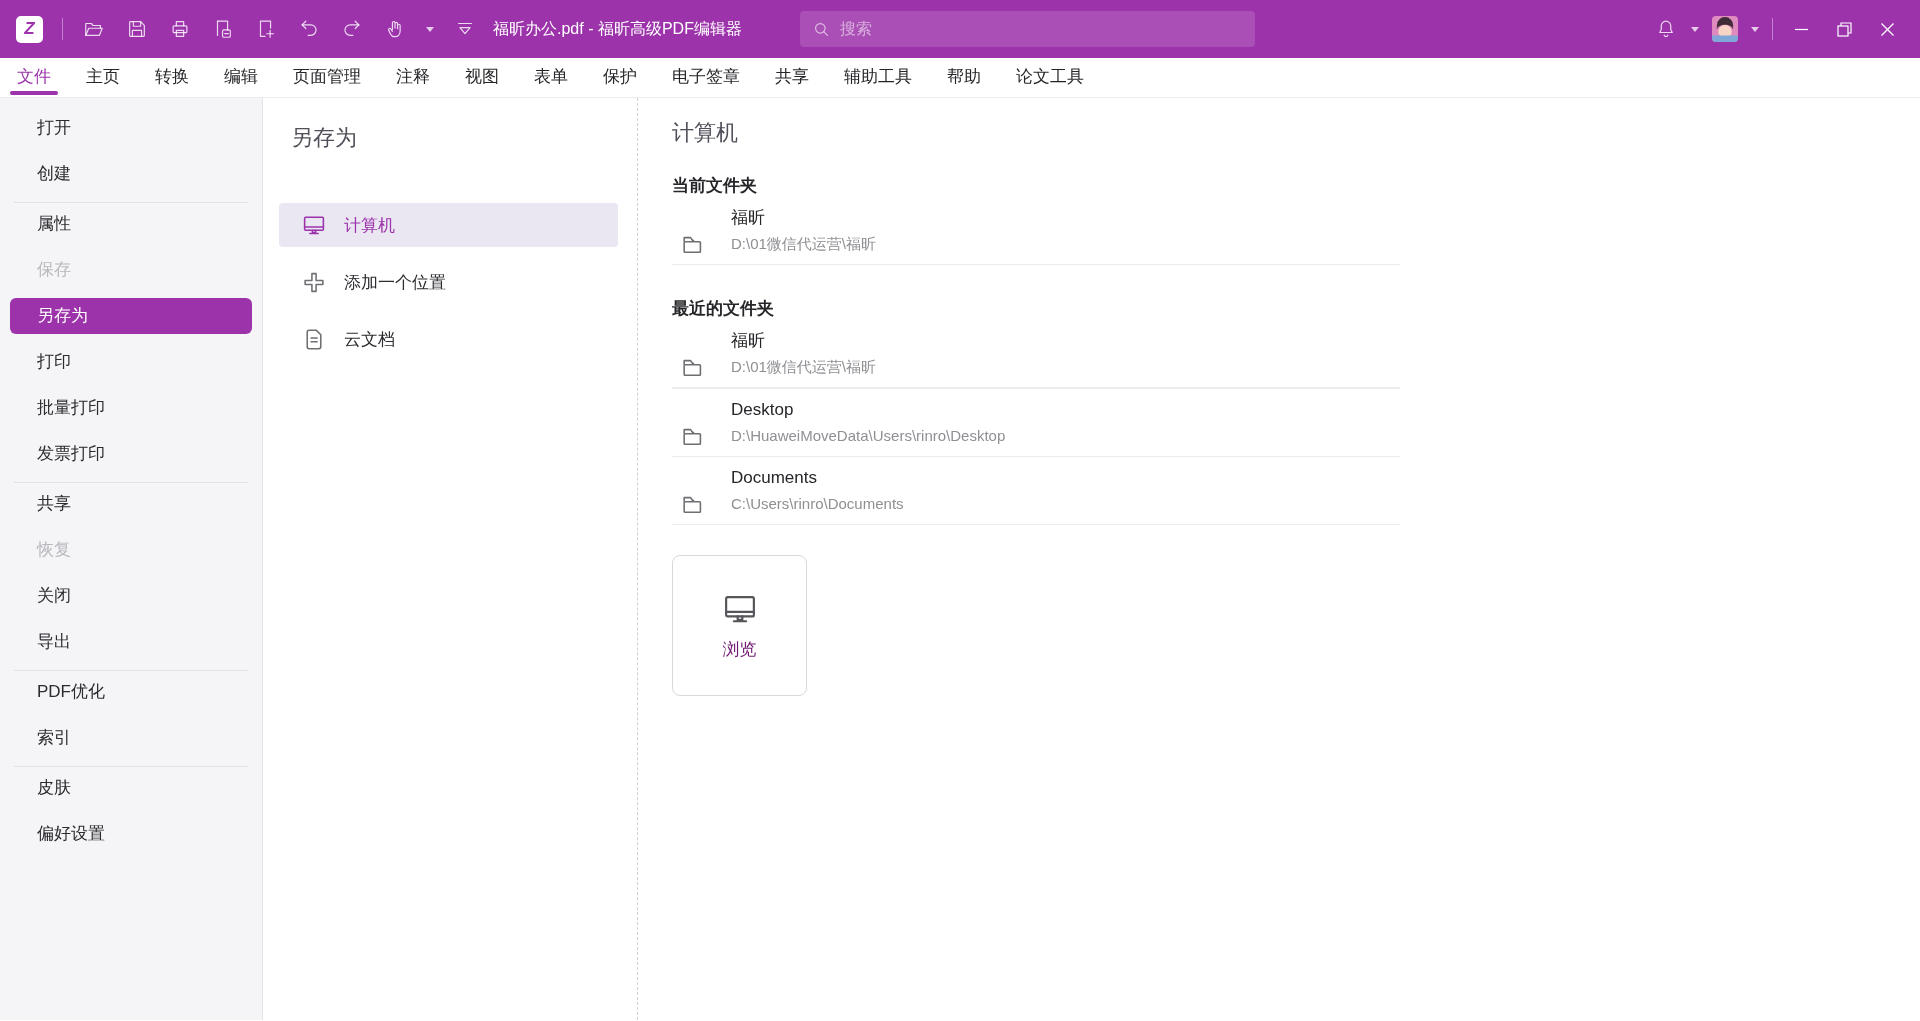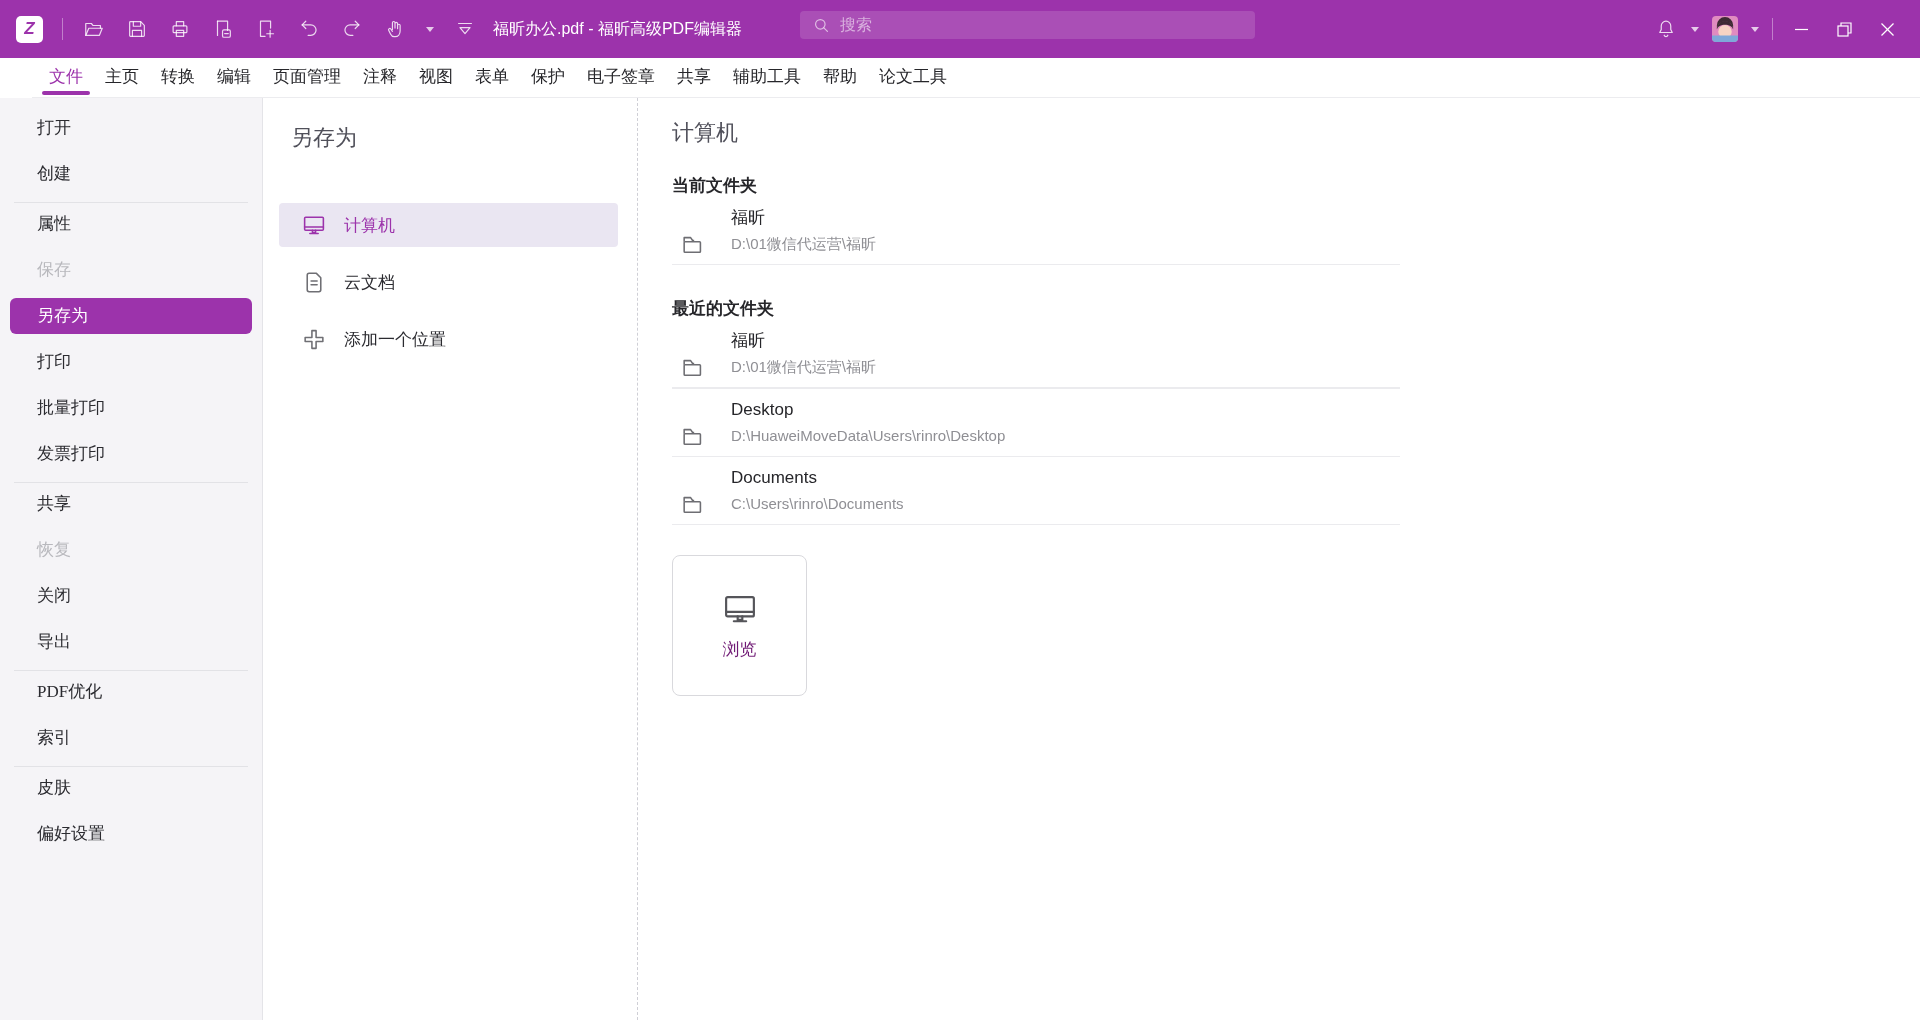--- a/index.html
+++ b/index.html
@@ -14,51 +14,51 @@
     display:flex; align-items:center; justify-content:center;
     font-weight:bold; font-style:italic; font-size:17px; color:#9C33AB; }
   .tb-sep { width:1px; height:22px; background:rgba(255,255,255,.38); }
   .tb-btn { display:flex; align-items:center; justify-content:center;
     width:24px; height:24px; cursor:default; }
   .tb-btn svg { width:22px; height:22px; stroke:rgba(255,255,255,.82);
     fill:none; stroke-width:1.3; stroke-linecap:round; stroke-linejoin:round; }
   .caret { width:0; height:0; border-left:4.5px solid transparent;
     border-right:4.5px solid transparent; border-top:5px solid rgba(255,255,255,.75); }
   .app-title { margin-left:16px; font-size:16px; color:#ffffff; white-space:nowrap; }
-  .searchbox { position:absolute; left:800px; top:11px; width:455px; height:28px;
+  .searchbox { position:absolute; left:800px; top:11px; width:455px; height:36px;
     background:rgba(255,255,255,.14); border-radius:4px; display:flex;
     align-items:center; padding:0 12px; gap:9px; }
   .searchbox svg { width:19px; height:19px; stroke:rgba(255,255,255,.62);
     fill:none; stroke-width:1.5; stroke-linecap:round; }
   .searchbox input { flex:1; background:transparent; border:none; outline:none;
     font-size:16px; color:#fff; font-family:inherit; }
   .searchbox input::placeholder { color:rgba(255,255,255,.55); }
   .tb-right { margin-left:auto; display:flex; align-items:center; gap:13px;
     padding-right:18px; }
   .avatar { width:26px; height:26px; border-radius:4px; overflow:hidden; }
   .win-btn { width:30px; height:30px; display:flex; align-items:center;
     justify-content:center; }
   .win-btn svg { width:17px; height:17px; stroke:#fff; fill:none; stroke-width:1.2; }
 
   
   .menubar { height:40px; background:#fff; display:flex; align-items:center;
-    padding-left:17px; gap:22px; border-bottom:1px solid #ECECEF;margin-left:32px; }
+    padding-left:17px; gap:35px; border-bottom:1px solid #ECECEF; }
   .tab { position:relative; font-size:17px; color:#26262A; height:40px;
     line-height:38px; white-space:nowrap; cursor:default; }
   .tab.active { color:#9C33AB; }
   .tab.active::after { content:""; position:absolute; left:-7px; right:-7px;
     bottom:3px; height:4px; border-radius:2px; background:#9C33AB; }
 
   
   .content { display:flex; height:922px; }
 
   .sidebar { width:263px; background:#F5F4F7; border-right:1px solid #E4E4E8;
     padding-top:12px; }
   .sb-item { height:36px; line-height:36px; margin:0 10px 10px; padding-left:27px;
-    border-radius:6px; font-size:17px; color:#2B2B30; white-space:nowrap; cursor:default;font-family:Liberation Serif, serif; }
+    border-radius:6px; font-size:17px; color:#2B2B30; white-space:nowrap; cursor:default; }
   .sb-item.active { background:#9C33AB; color:#fff; }
   .sb-item.disabled { color:#B8B8BD; }
   .sb-divider { height:1px; background:#E2E2E6; margin:2px 14px 3px; }
 
   .middle { width:375px; background:#fff; border-right:1px dashed #CFCFD6;
     padding-top:25px; }
   .panel-title { font-size:22px; color:#50505A; padding-left:28px; }
   .loc-list { margin-top:50px; }
   .loc-row { height:44px; margin:0 19px 13px 16px; border-radius:4px;
     display:flex; align-items:center; padding-left:21px; gap:17px;
@@ -257,35 +257,35 @@
               <rect x="3" y="4" width="18" height="12.5" rx="1"></rect>
               <line x1="3" y1="13.5" x2="21" y2="13.5"></line>
               <path d="M10.5 16.5 v2.2 h3 v-2.2"></path>
               <line x1="8" y1="19.6" x2="16" y2="19.6"></line>
             </svg>
         </span>
         <span>计算机</span>
       </div>
       <div class="loc-row">
         <span class="licon">
+          <svg viewBox="0 0 24 24" stroke-width="1.4">
+              <path d="M10 3.5 h4 v6.5 h6.5 v4 h-6.5 v6.5 h-4 v-6.5 H3.5 v-4 H10 z"></path>
+            </svg>
+        </span>
+        <span>添加一个位置</span>
+      </div>
+      <div class="loc-row">
+        <span class="licon">
           <svg viewBox="0 0 24 24">
               <path d="M5.5 5 a1.8 1.8 0 0 1 1.8-1.8 h7 l4.2 4.2 v11.6 a1.8 1.8 0 0 1 -1.8 1.8 H7.3 a1.8 1.8 0 0 1 -1.8-1.8 z"></path>
               <line x1="9.2" y1="10.5" x2="15" y2="10.5"></line>
               <line x1="9.2" y1="14.2" x2="15" y2="14.2"></line>
             </svg>
         </span>
         <span>云文档</span>
-      </div>
-      <div class="loc-row">
-        <span class="licon">
-          <svg viewBox="0 0 24 24" stroke-width="1.4">
-              <path d="M10 3.5 h4 v6.5 h6.5 v4 h-6.5 v6.5 h-4 v-6.5 H3.5 v-4 H10 z"></path>
-            </svg>
-        </span>
-        <span>添加一个位置</span>
       </div>
     </div>
   </div>
 
   <div class="right">
     <div class="panel-title" style="padding-left:0">计算机</div>
 
     <div class="section-label sec-current">当前文件夹</div>
     <div class="folder-row">
       <span class="ficon">

